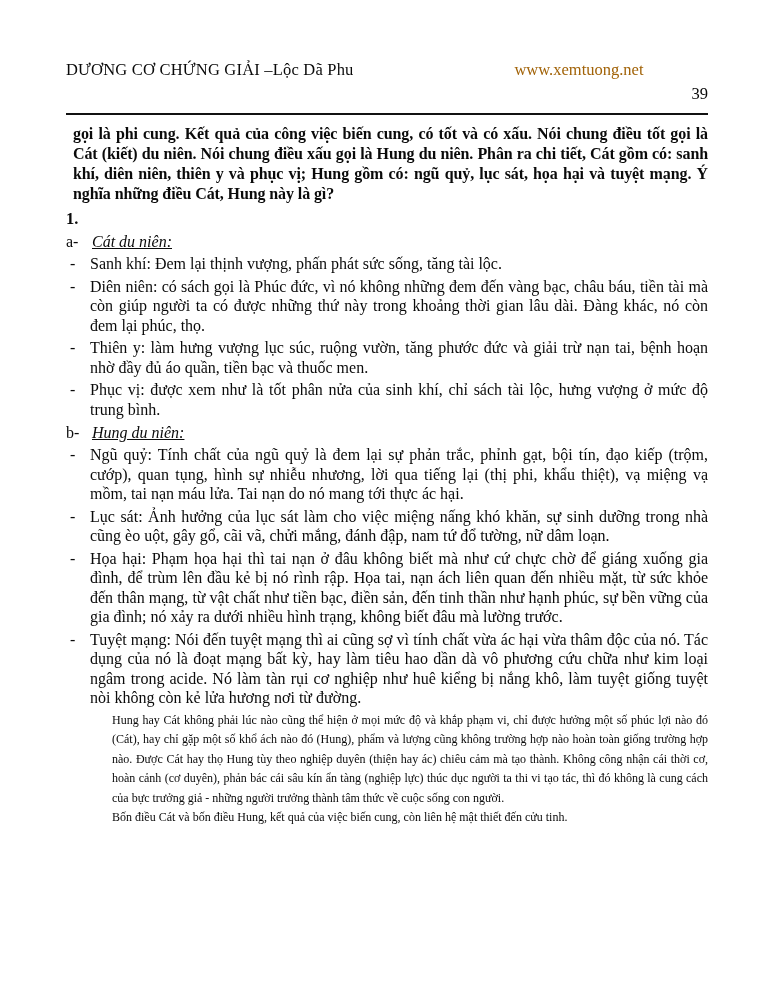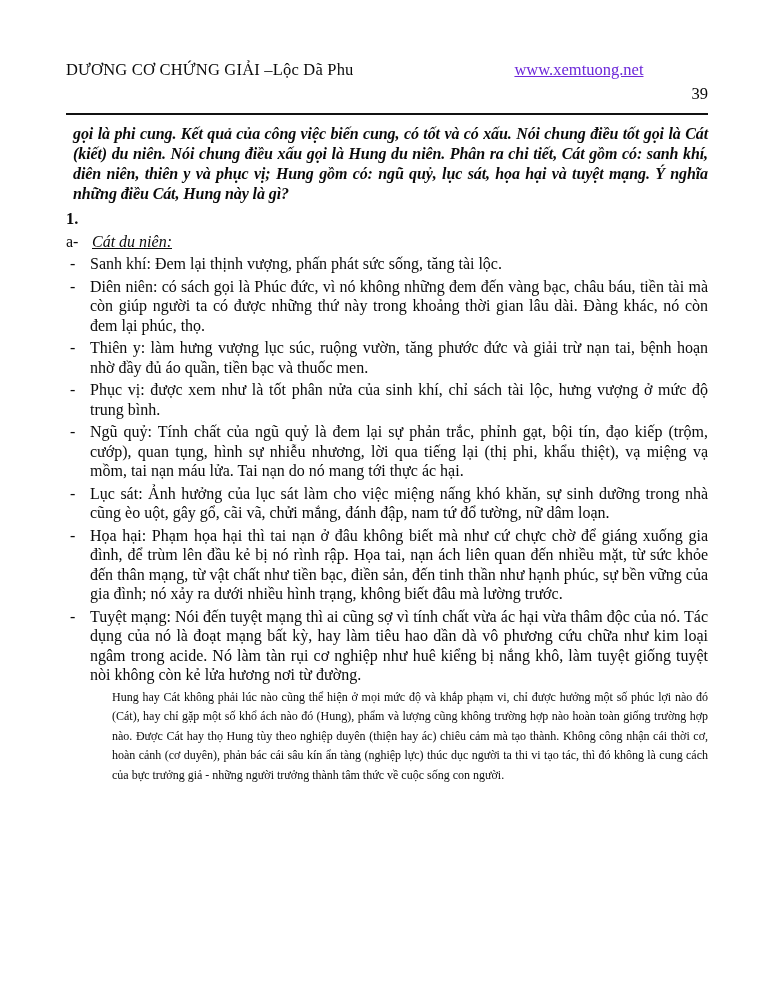--- a/index.html
+++ b/index.html
@@ -15,36 +15,34 @@
 
   
   .header {
     display: flex;
     align-items: center;
     font-size: 16.5px;
     white-space: nowrap;
   }
   .header-title { flex: 1; letter-spacing: 0.2px; }
   .header-link {
-    color: #6d28d9;
-    text-decoration: underline;
+    color: #a16207;
     cursor: pointer;
   }
   .header-page { margin-left: 48px; margin-top: 48px; }
   .rule {
     border: none;
     border-top: 2px solid #111;
     margin-top: 9px;
   }
 
   
   .intro {
     margin: 9px 0 3px 7px;
     font-weight: bold;
-    font-style: italic;
     font-size: 16px;
     line-height: 20px;
     text-align: justify;
     letter-spacing: -0.1px;
   }
 
   
   .section-heading {
     display: flex;
     margin-top: 4px;
@@ -112,35 +110,39 @@
         <span class="dash">-</span>
         <span class="bullet-text">Thiên y: làm hưng vượng lục súc, ruộng vườn, tăng phước đức và giải trừ nạn tai, bệnh hoạn nhờ đầy đủ áo quần, tiền bạc và thuốc men.</span>
       </div>
       <div class="bullet">
         <span class="dash">-</span>
         <span class="bullet-text">Phục vị: được xem như là tốt phân nửa của sinh khí, chỉ sách tài lộc, hưng vượng ở mức độ trung bình.</span>
       </div>
     </div>
 
     <div class="subsection">
+      <div class="sub-head">
+        <span class="sub-label">b-</span><span class="sub-title">Hung du niên:</span>
+      </div>
 
       <div class="bullet">
         <span class="dash">-</span>
         <span class="bullet-text">Ngũ quỷ: Tính chất của ngũ quỷ là đem lại sự phản trắc, phỉnh gạt, bội tín, đạo kiếp (trộm, cướp), quan tụng, hình sự nhiễu nhương, lời qua tiếng lại (thị phi, khẩu thiệt), vạ miệng vạ mồm, tai nạn máu lửa. Tai nạn do nó mang tới thực ác hại.</span>
       </div>
       <div class="bullet">
         <span class="dash">-</span>
         <span class="bullet-text">Lục sát: Ảnh hưởng của lục sát làm cho việc miệng nấng khó khăn, sự sinh dưỡng trong nhà cũng èo uột, gây gổ, cãi vã, chửi mắng, đánh đập, nam tứ đổ tường, nữ dâm loạn.</span>
       </div>
       <div class="bullet">
         <span class="dash">-</span>
         <span class="bullet-text">Họa hại: Phạm họa hại thì tai nạn ở đâu không biết mà như cứ chực chờ để giáng xuống gia đình, để trùm lên đầu kẻ bị nó rình rập. Họa tai, nạn ách liên quan đến nhiều mặt, từ sức khỏe đến thân mạng, từ vật chất như tiền bạc, điền sản, đến tinh thần như hạnh phúc, sự bền vững của gia đình; nó xảy ra dưới nhiều hình trạng, không biết đâu mà lường trước.</span>
       </div>
       <div class="bullet">
         <span class="dash">-</span>
         <span class="bullet-text">Tuyệt mạng: Nói đến tuyệt mạng thì ai cũng sợ vì tính chất vừa ác hại vừa thâm độc của nó. Tác dụng của nó là đoạt mạng bất kỳ, hay làm tiêu hao dần dà vô phương cứu chữa như kim loại ngâm trong acide. Nó làm tàn rụi cơ nghiệp như huê kiểng bị nắng khô, làm tuyệt giống tuyệt nòi không còn kẻ lửa hương nơi từ đường.</span>
       </div>
     </div>
 
     <p class="closing">Hung hay Cát không phải lúc nào cũng thể hiện ở mọi mức độ và khắp phạm vi, chỉ được hưởng một số phúc lợi nào đó (Cát), hay chỉ gặp một số khổ ách nào đó (Hung), phẩm và lượng cũng không trường hợp nào hoàn toàn giống trường hợp nào. Được Cát hay thọ Hung tùy theo nghiệp duyên (thiện hay ác) chiêu cảm mà tạo thành. Không công nhận cái thời cơ, hoàn cảnh (cơ duyên), phản bác cái sâu kín ẩn tàng (nghiệp lực) thúc dục người ta thi vi tạo tác, thì đó không là cung cách của bực trưởng giả - những người trưởng thành tâm thức về cuộc sống con người.</p>
+    <p class="closing">Bốn điều Cát và bốn điều Hung, kết quả của việc biến cung, còn liên hệ mật thiết đến cửu tinh.</p>
 
   </div>
 </div>
 
 </body></html>

